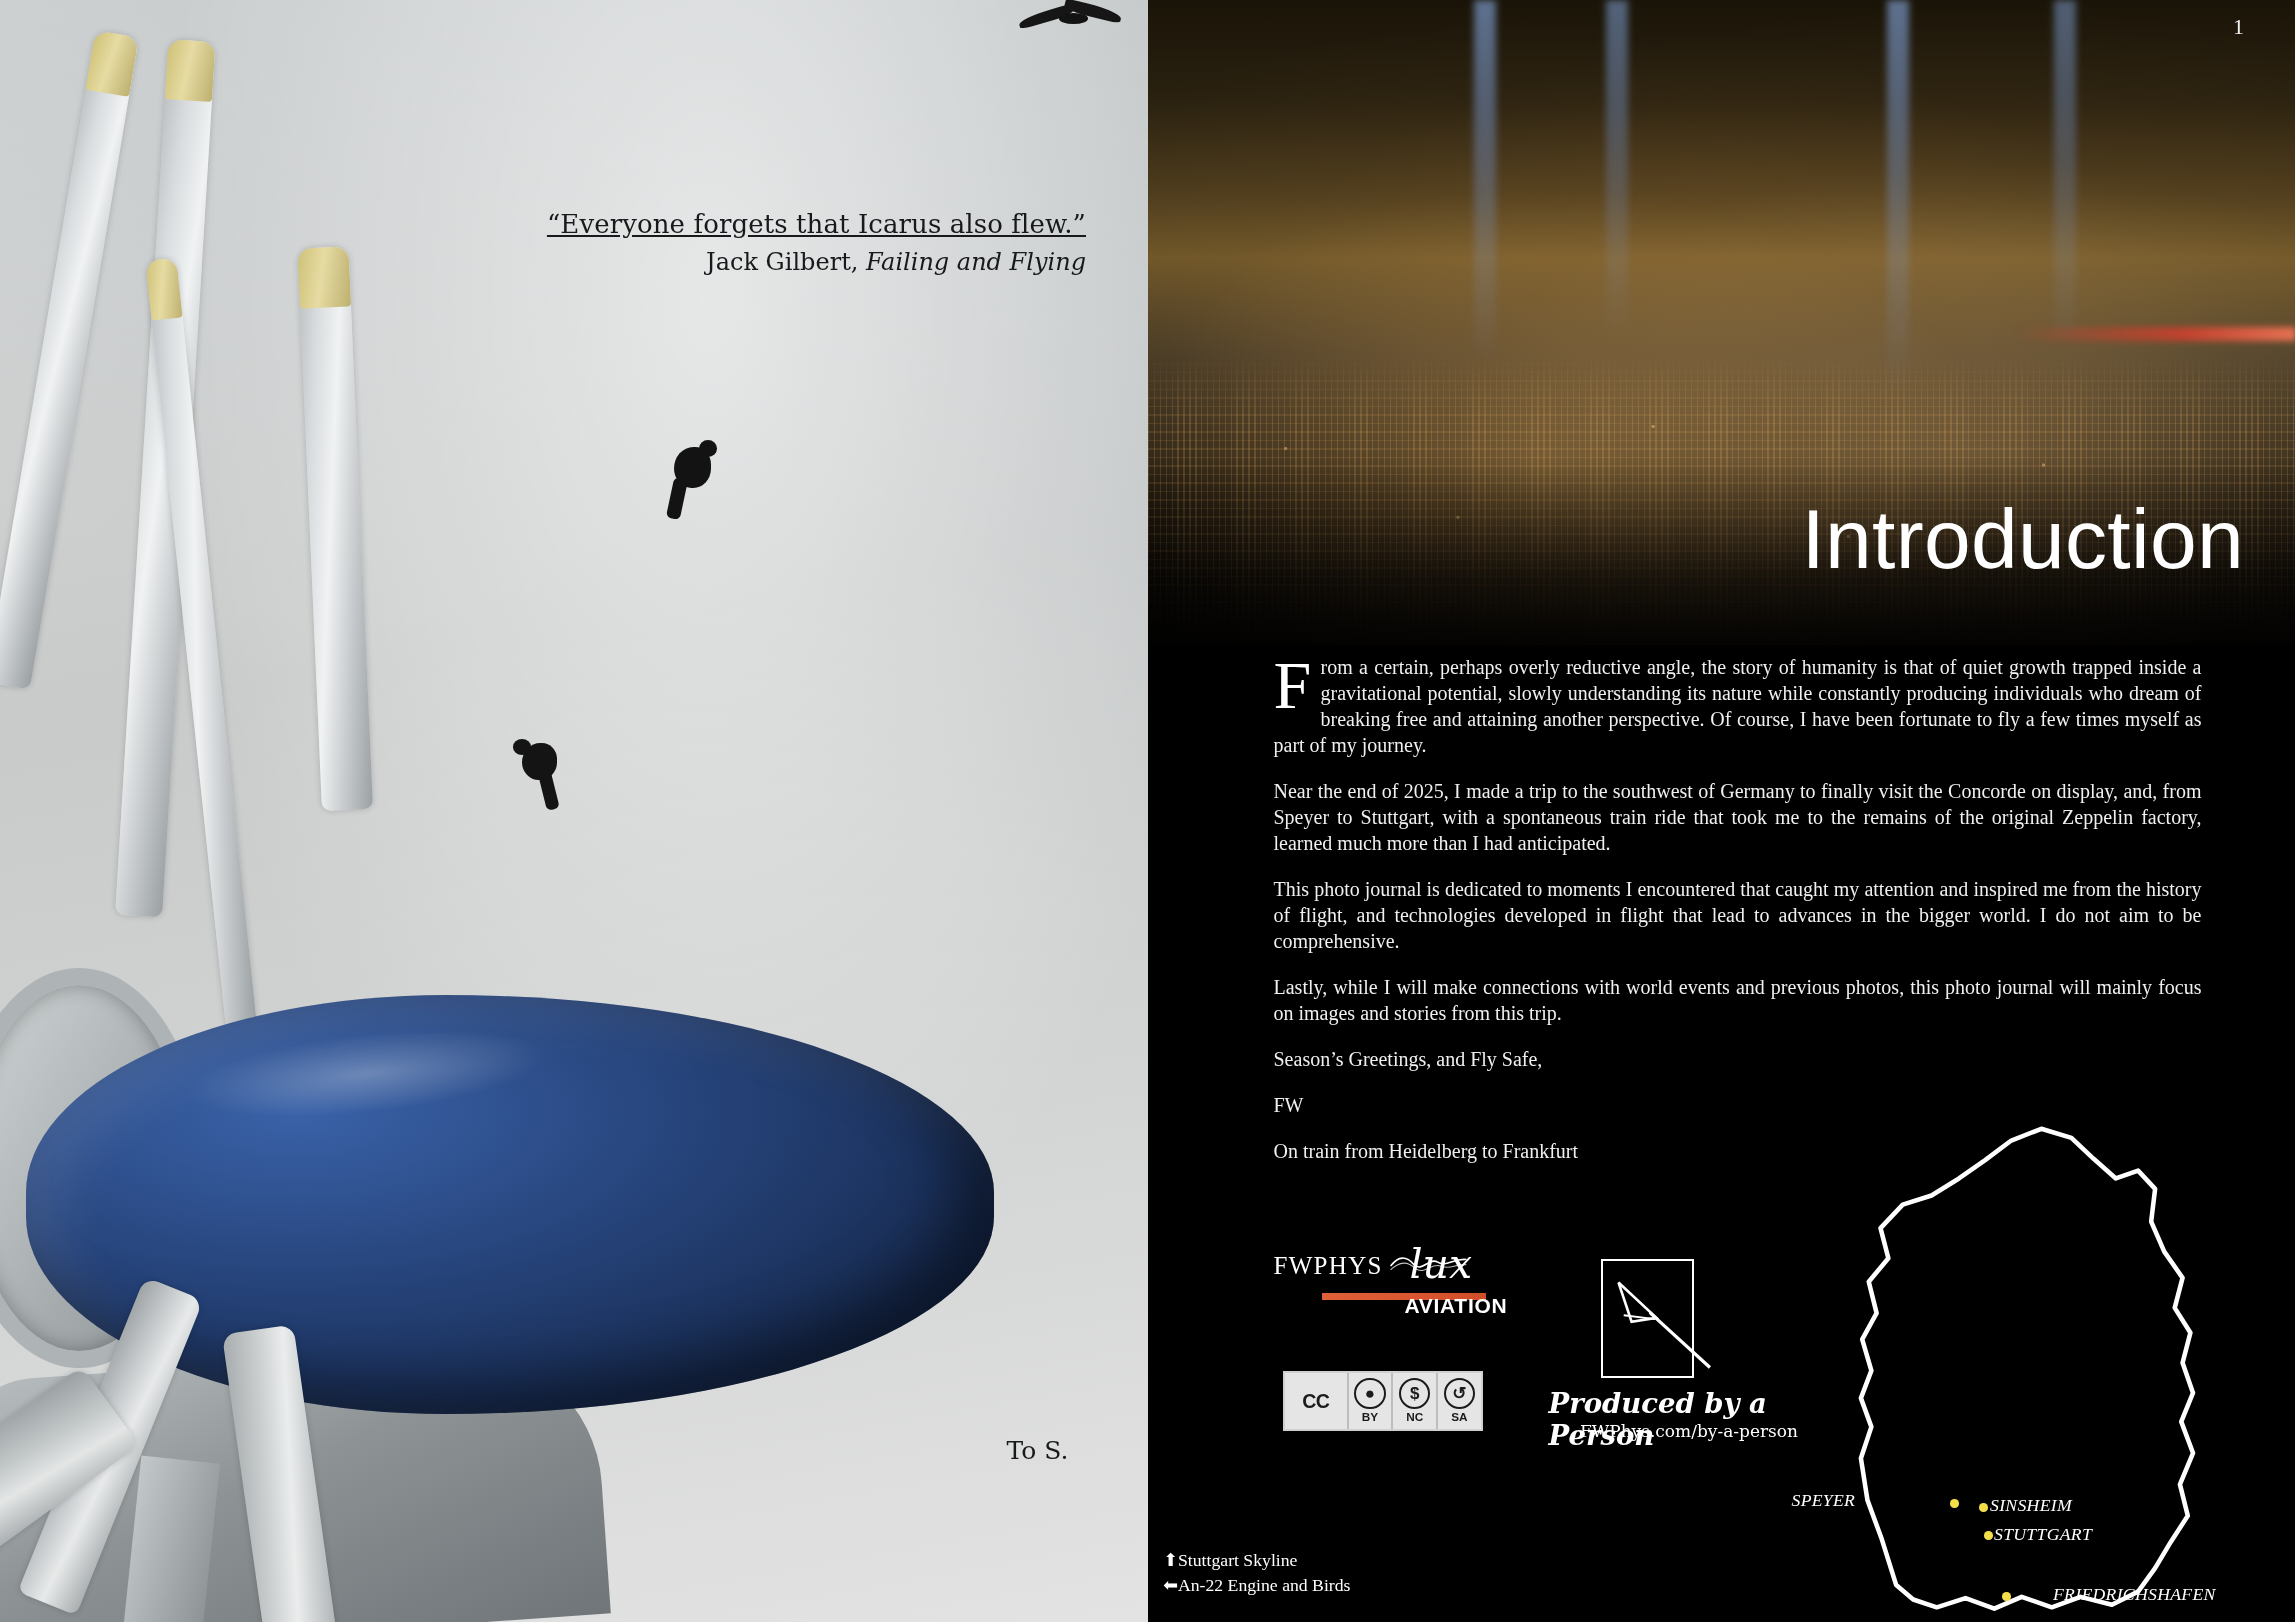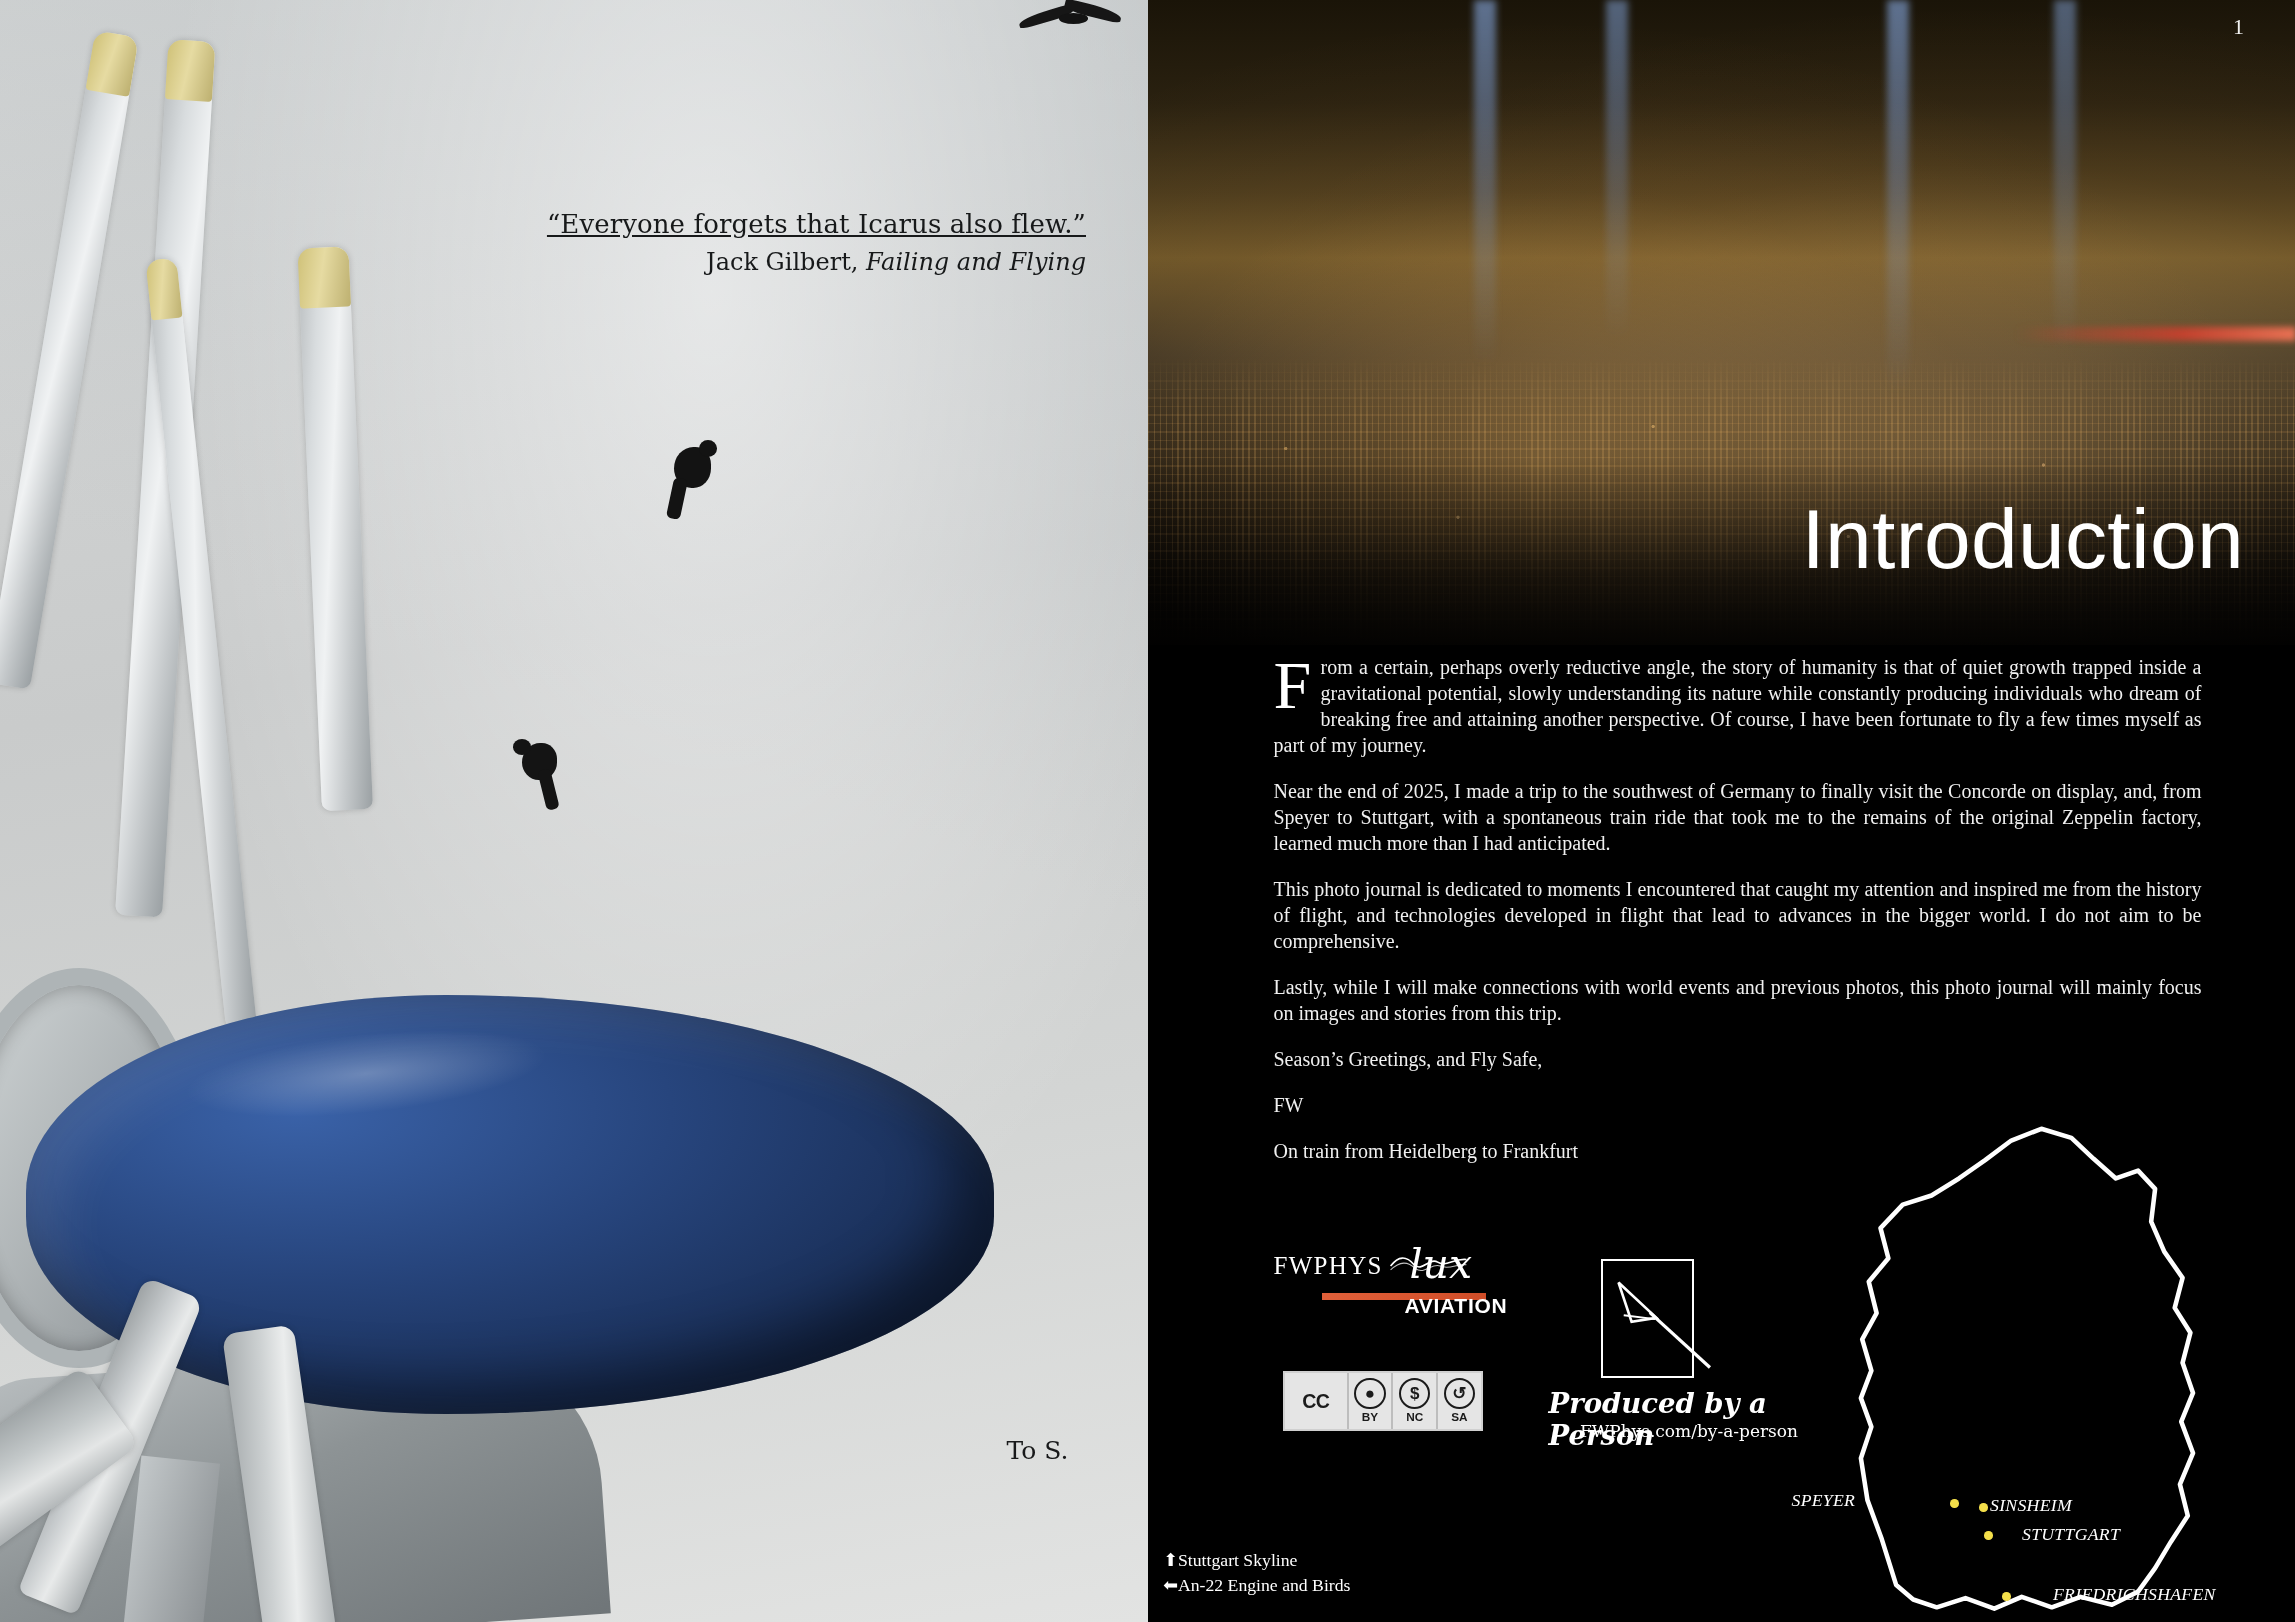--- a/index.html
+++ b/index.html
@@ -681,21 +681,21 @@
                  L520 752 L480 772 L432 760 L388 776 L342 760 L300 778 L256 762
                  L212 776 L176 764 Z" fill="none" stroke="#ffffff" stroke-width="7" stroke-linejoin="round"></path>
       </svg>
       <div class="map-dot" style="left:152px; top:399px;"></div>
       <div class="map-dot" style="left:181px; top:403px;"></div>
       <div class="map-dot" style="left:186px; top:431px;"></div>
       <div class="map-dot" style="left:204px; top:492px;"></div>
 
       <div class="map-label" style="left:-6.5px; top:390px;">SPEYER</div>
       <div class="map-label" style="left:192px; top:395px;">SINSHEIM</div>
-      <div class="map-label" style="left:196px; top:424px;margin-left:28px;">STUTTGART</div>
+      <div class="map-label" style="left:196px; top:424px;">STUTTGART</div>
       <div class="map-label" style="left:255px; top:484px;">FRIEDRICHSHAFEN</div>
     </div>
 
     <div class="captions">
       <div>⬆Stuttgart Skyline</div>
       <div>⬅An-22 Engine and Birds</div>
     </div>
 
   </div>
 </div>

